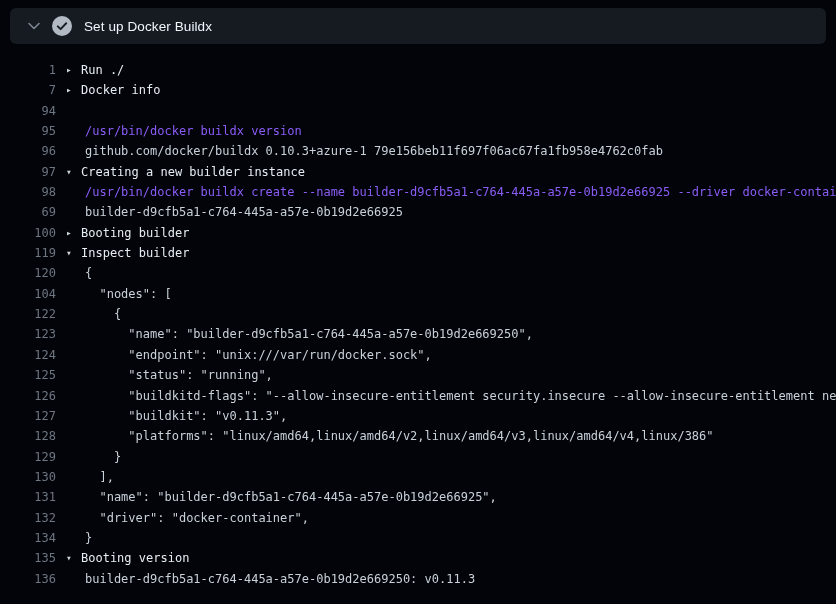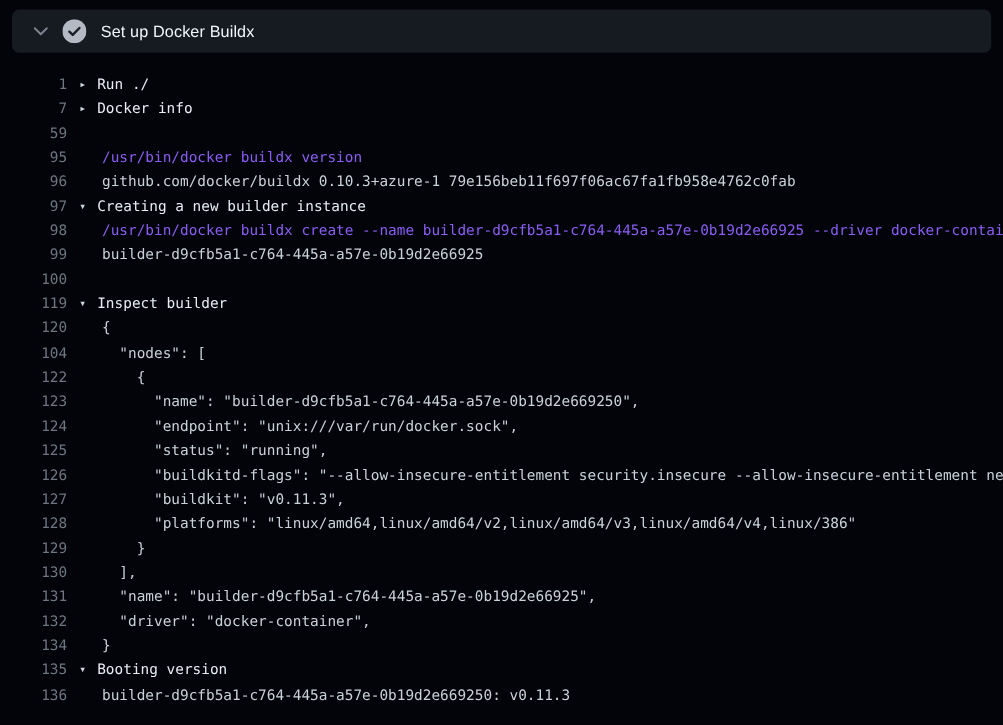--- a/index.html
+++ b/index.html
@@ -74,27 +74,27 @@
       <circle cx="10" cy="10" r="10" fill="#b3bac3"></circle>
       <path d="M5.8 10.4 L8.6 13.1 L14.2 7.3" stroke="#1b2027" stroke-width="2" fill="none" stroke-linecap="round" stroke-linejoin="round"></path>
     </svg>
   </span>
   <span class="title">Set up Docker Buildx</span>
 </div>
 
 <div class="log">
     <div class="row"><span class="ln">1</span><span class="ct group-collapsed"><span class="tri">▸</span><span>Run ./</span></span></div>
     <div class="row"><span class="ln">7</span><span class="ct group-collapsed"><span class="tri">▸</span><span>Docker info</span></span></div>
-    <div class="row"><span class="ln">59</span></div>
+    <div class="row"><span class="ln">94</span></div>
     <div class="row"><span class="ln">95</span><span class="ct command">/usr/bin/docker buildx version</span></div>
     <div class="row"><span class="ln">96</span><span class="ct output">github.com/docker/buildx 0.10.3+azure-1 79e156beb11f697f06ac67fa1fb958e4762c0fab</span></div>
     <div class="row"><span class="ln">97</span><span class="ct group-expanded"><span class="tri">▾</span><span>Creating a new builder instance</span></span></div>
     <div class="row"><span class="ln">98</span><span class="ct command">/usr/bin/docker buildx create --name builder-d9cfb5a1-c764-445a-a57e-0b19d2e66925 --driver docker-container</span></div>
-    <div class="row"><span class="ln">99</span><span class="ct output">builder-d9cfb5a1-c764-445a-a57e-0b19d2e66925</span></div>
-    <div class="row"><span class="ln">100</span></div>
+    <div class="row"><span class="ln">69</span><span class="ct output">builder-d9cfb5a1-c764-445a-a57e-0b19d2e66925</span></div>
+    <div class="row"><span class="ln">100</span><span class="ct group-collapsed"><span class="tri">▸</span><span>Booting builder</span></span></div>
     <div class="row"><span class="ln">119</span><span class="ct group-expanded"><span class="tri">▾</span><span>Inspect builder</span></span></div>
     <div class="row"><span class="ln">120</span><span class="ct output">{</span></div>
     <div class="row"><span class="ln">104</span><span class="ct output">  "nodes": [</span></div>
     <div class="row"><span class="ln">122</span><span class="ct output">    {</span></div>
     <div class="row"><span class="ln">123</span><span class="ct output">      "name": "builder-d9cfb5a1-c764-445a-a57e-0b19d2e669250",</span></div>
     <div class="row"><span class="ln">124</span><span class="ct output">      "endpoint": "unix:///var/run/docker.sock",</span></div>
     <div class="row"><span class="ln">125</span><span class="ct output">      "status": "running",</span></div>
     <div class="row"><span class="ln">126</span><span class="ct output">      "buildkitd-flags": "--allow-insecure-entitlement security.insecure --allow-insecure-entitlement network</span></div>
     <div class="row"><span class="ln">127</span><span class="ct output">      "buildkit": "v0.11.3",</span></div>
     <div class="row"><span class="ln">128</span><span class="ct output">      "platforms": "linux/amd64,linux/amd64/v2,linux/amd64/v3,linux/amd64/v4,linux/386"</span></div>

